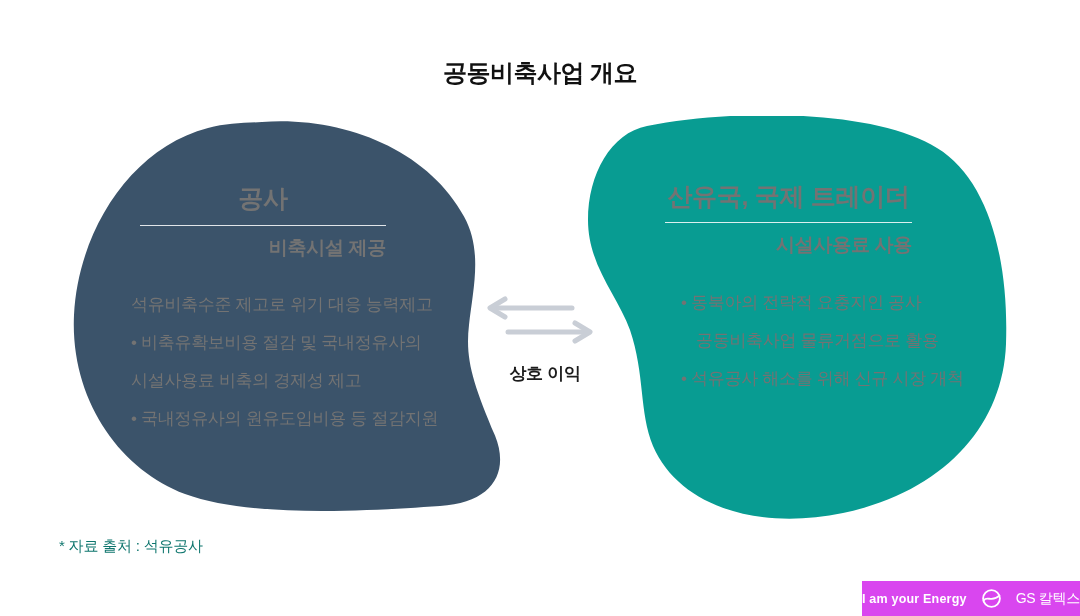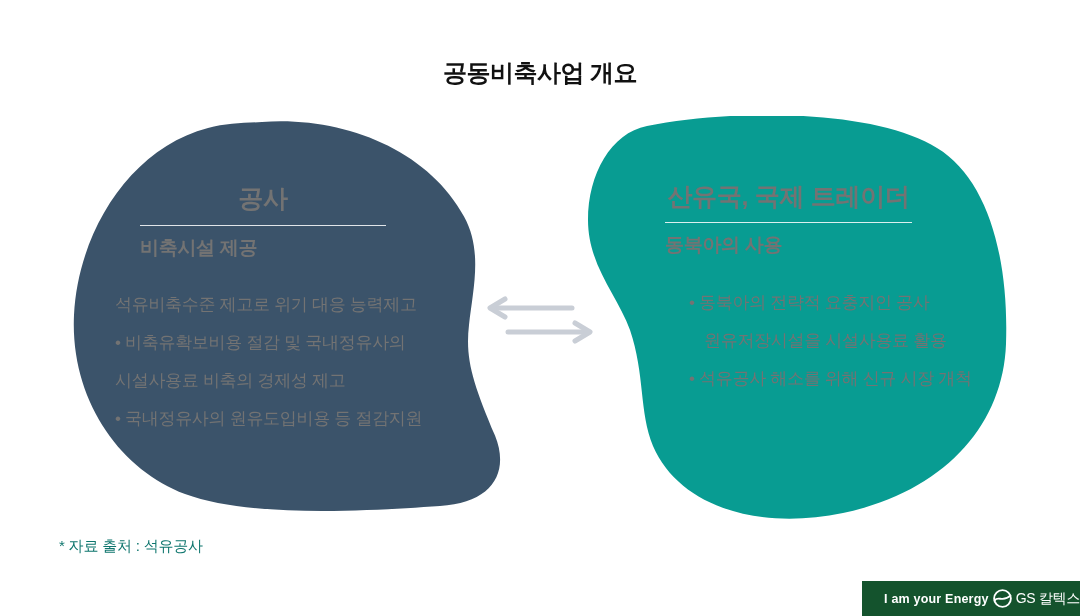--- a/index.html
+++ b/index.html
@@ -23,30 +23,30 @@
     letter-spacing: -0.5px;
     color: #111111;
   }
   .blob { position: absolute; }
   .blob-left  { left: 72px;  top: 120px; width: 430px; height: 394px; }
   .blob-right { left: 585px; top: 116px; width: 425px; height: 404px; }
   .blob-svg { position: absolute; left: 0; top: 0; width: 100%; height: 100%; display: block; }
   .card-el { position: absolute; color: #737373; letter-spacing: -0.3px; }
   .card-title { text-align: center; font-size: 25px; font-weight: 700; line-height: 1.25; }
   .card-divider { height: 1px; background: rgba(255,255,255,0.85); }
-  .card-subtitle { text-align: left; font-size: 19px; font-weight: 700; line-height: 1.25; }
+  .card-subtitle { text-align: right; font-size: 19px; font-weight: 700; line-height: 1.25; }
   .card-body { font-size: 17px; font-weight: 500; line-height: 38px; }
   .l-title    { left: 68px; top: 63px;  width: 246px; }
   .l-divider  { left: 68px; top: 105px; width: 246px; }
   .l-subtitle { left: 68px; top: 116px; width: 246px; }
-  .l-body     { left: 43px; top: 166px; width: 352px; }
+  .l-body     { left: 59px; top: 166px; width: 352px; }
   .r-title    { left: 80px; top: 65px;  width: 247px; }
   .r-divider  { left: 80px; top: 106px; width: 247px; }
   .r-subtitle { left: 80px; top: 117px; width: 247px; }
-  .r-body     { left: 104px; top: 168px; width: 330px; }
+  .r-body     { left: 96px; top: 168px; width: 330px; }
   .indent { padding-left: 15px; }
   .center-arrows {
     position: absolute;
     left: 478px; top: 294px;
     width: 124px; height: 52px;
   }
   .center-label {
     position: absolute;
     left: 465px; top: 362px;
     width: 160px;
@@ -60,24 +60,24 @@
     position: absolute;
     left: 59px; top: 537px;
     font-size: 15px;
     letter-spacing: -0.2px;
     color: #0f766e;
   }
   .footer-bar {
     position: absolute;
     left: 862px; top: 581px;
     width: 218px; height: 35px;
-    background: #14532d;
+    background: #d946ef;
     display: flex;
     align-items: center;
-    justify-content: flex-end;
+    justify-content: space-between;
     gap: 3px;
   }
   .footer-slogan {
     color: #ffffff;
     font-size: 12.5px;
     font-weight: 700;
     letter-spacing: 0.2px;
     white-space: nowrap;
   }
   .footer-brand {
@@ -116,36 +116,37 @@
 
   <div class="blob blob-right">
     <svg class="blob-svg" viewBox="0 0 425 404" preserveAspectRatio="none" aria-hidden="true">
       <path d="M62,10 C152,-8 292,-6 352,32 C402,62 424,140 421,228
                C418,310 358,376 258,397 C172,415 94,390 68,330
                C54,296 60,258 45,214 C33,180 3,150 3,104
                C3,58 26,17 62,10 Z" fill="#089C92"></path>
     </svg>
     <div class="card-el card-title r-title">산유국, 국제 트레이더</div>
     <div class="card-el card-divider r-divider"></div>
-    <div class="card-el card-subtitle r-subtitle">동북아의 사용</div>
+    <div class="card-el card-subtitle r-subtitle">시설사용료 사용</div>
     <div class="card-el card-body r-body">
       <div class="body-line">• 동북아의 전략적 요충지인 공사</div>
-      <div class="body-line indent">원유저장시설을 시설사용료 활용</div>
+      <div class="body-line indent">공동비축사업 물류거점으로 활용</div>
       <div class="body-line">• 석유공사 해소를 위해 신규 시장 개척</div>
     </div>
   </div>
 
   <svg class="center-arrows" viewBox="0 0 124 52" aria-hidden="true">
     <g fill="none" stroke-width="5" stroke-linecap="round" stroke-linejoin="round" stroke="#C9CED6">
       <path d="M94,14 L13,14"></path>
       <path d="M27,5 L12,14 L27,23"></path>
       <path d="M30,38 L111,38"></path>
       <path d="M97,29 L112,38 L97,47"></path>
     </g>
   </svg>
+  <div class="center-label">상호 이익</div>
 
   <div class="footnote">* 자료 출처 : 석유공사</div>
 
   <div class="footer-bar">
     <span class="footer-slogan">I am your Energy</span>
     <svg class="gs-logo" viewBox="0 0 24 24" aria-hidden="true">
       <circle cx="12" cy="12" r="9.6" fill="none" stroke="#ffffff" stroke-width="2.1"></circle>
       <path d="M3,14.2 C7.2,8.2 12.2,17.2 21,8.8" fill="none" stroke="#ffffff" stroke-width="2.1" stroke-linecap="round"></path>
     </svg>
     <span class="footer-brand">GS 칼텍스</span>

